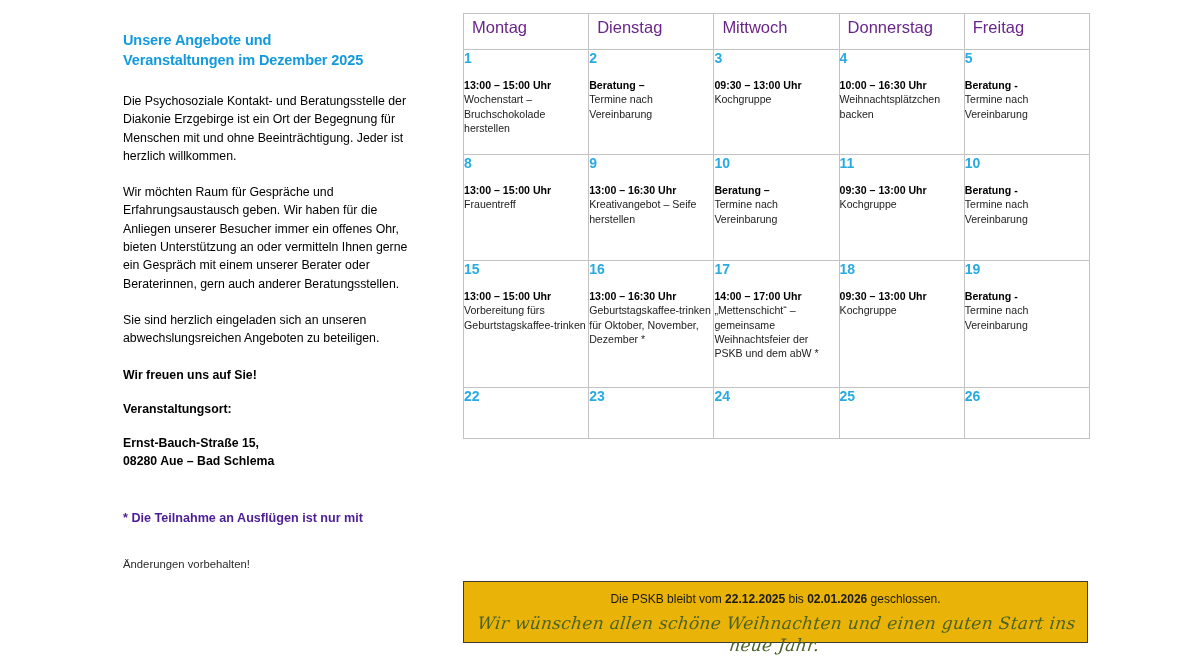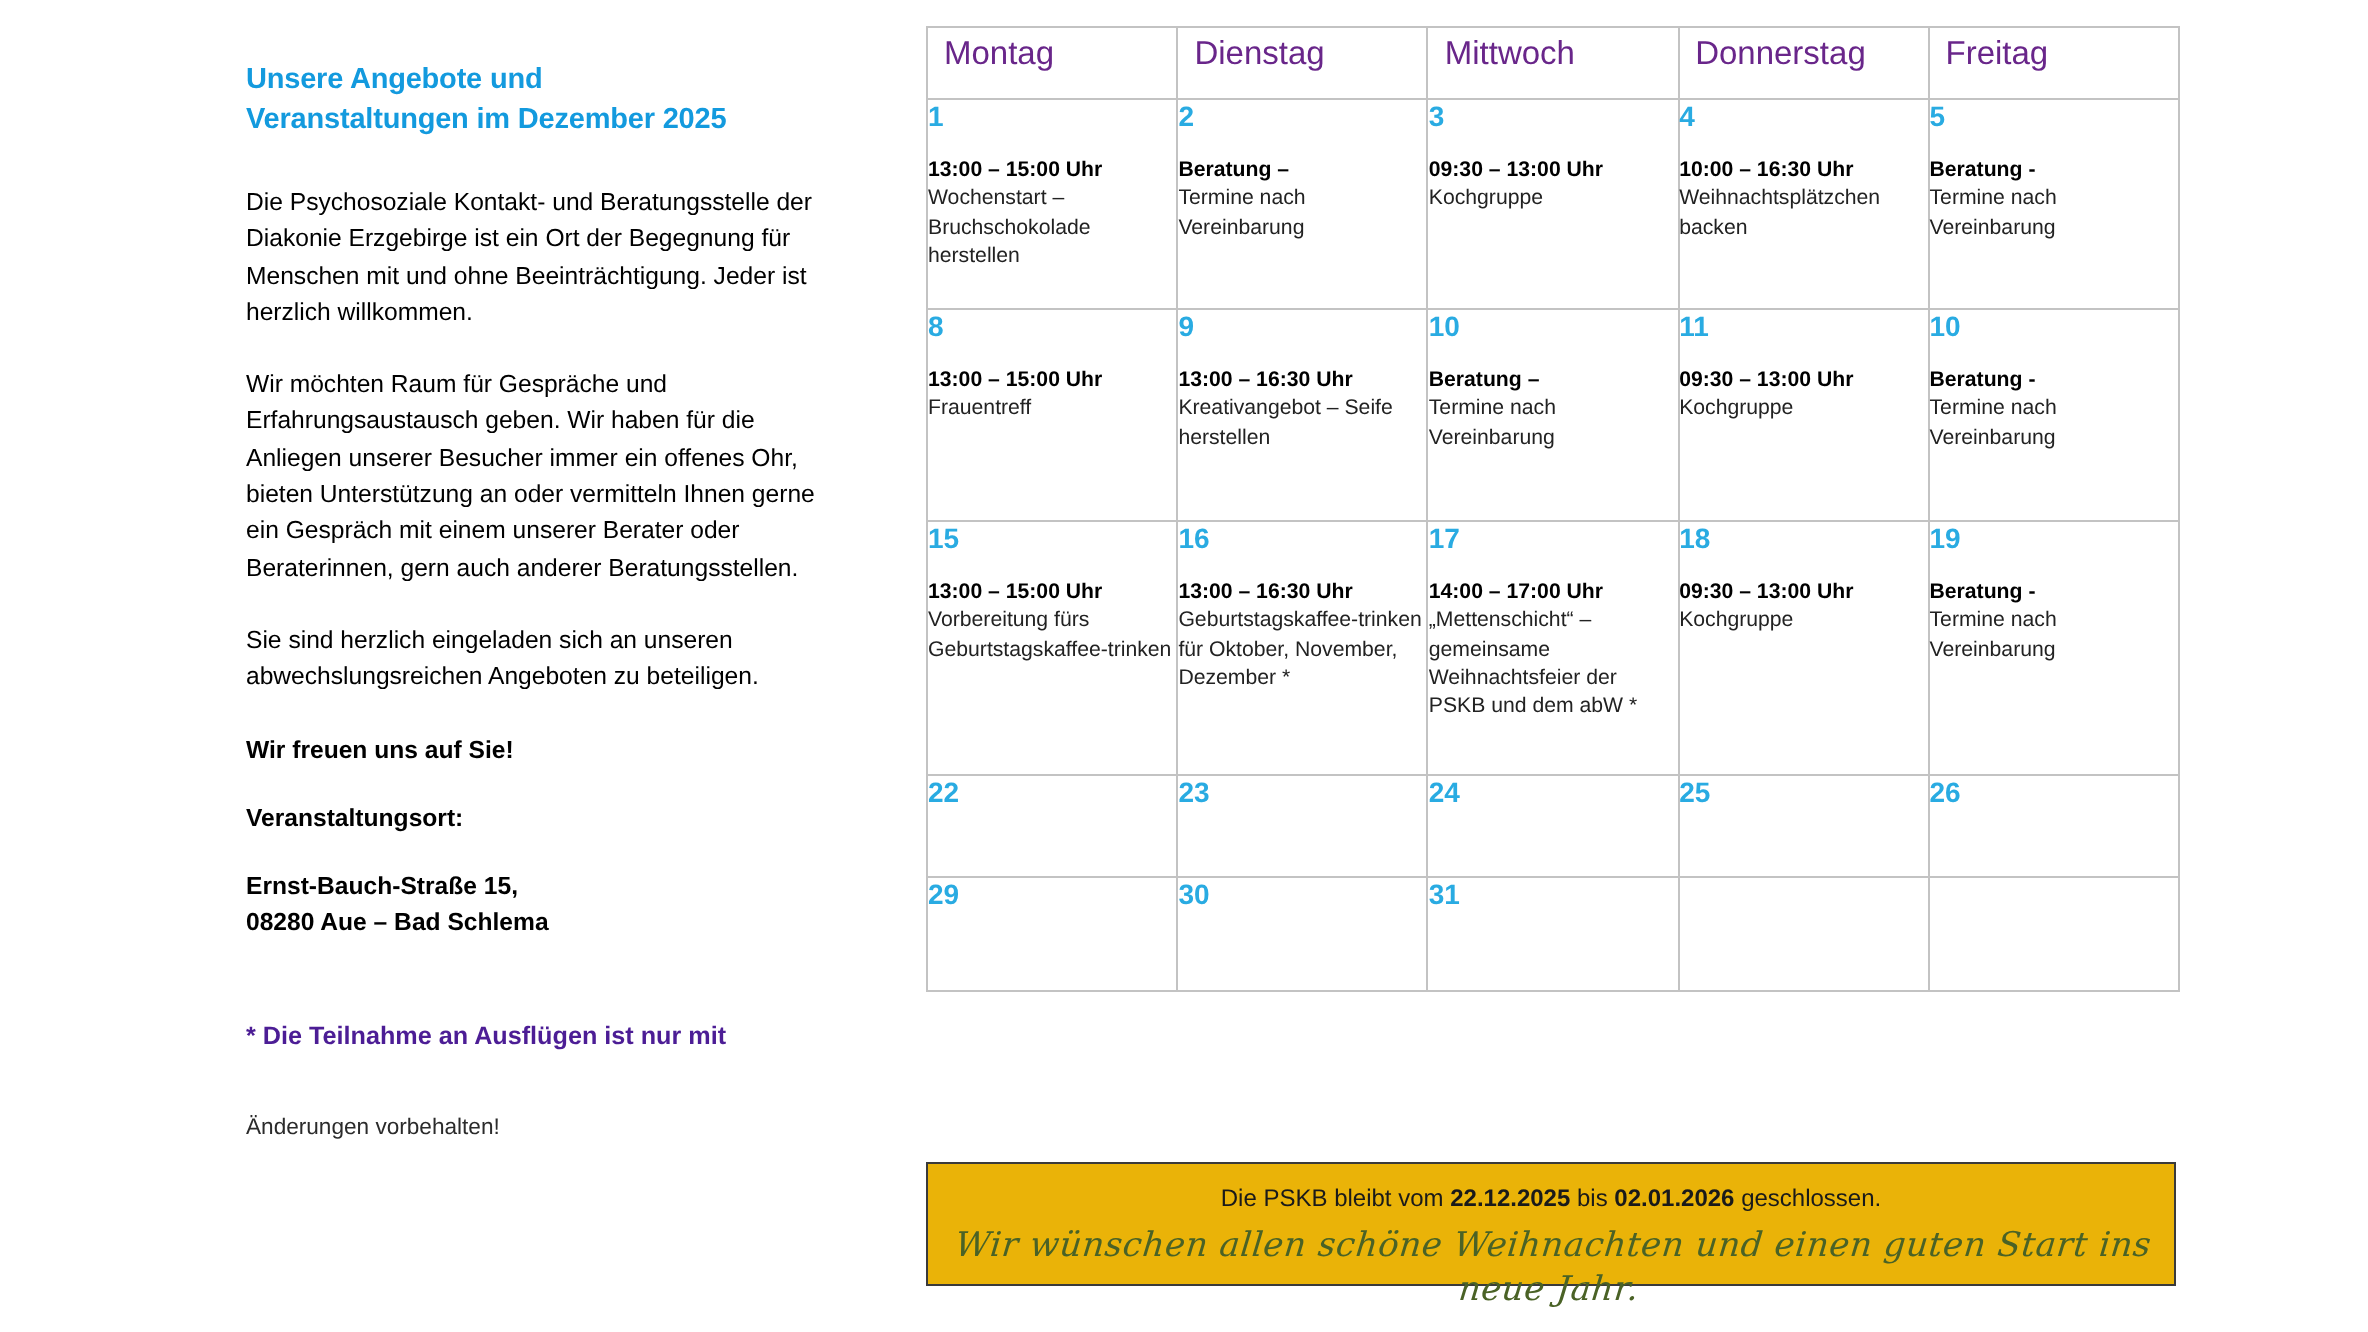--- a/index.html
+++ b/index.html
@@ -287,37 +287,20 @@
           <td class="daycell">
             <span class="daynum">24</span>
           </td>
           <td class="daycell">
             <span class="daynum">25</span>
           </td>
           <td class="daycell">
             <span class="daynum">26</span>
           </td>
         </tr>
-        <tr class="week-5">
-          <td class="daycell">
-            <span class="daynum">29</span>
-          </td>
-          <td class="daycell">
-            <span class="daynum">30</span>
-          </td>
-          <td class="daycell">
-            <span class="daynum">31</span>
-          </td>
-          <td class="daycell">
-            <span class="daynum"></span>
-          </td>
-          <td class="daycell">
-            <span class="daynum"></span>
-          </td>
-        </tr>
       </tbody>
   </table>
 </div>
 
 <div class="notice-box">
   <div class="notice-line1">
     <span>Die PSKB bleibt vom </span><b>22.12.2025</b><span> bis </span><b>02.01.2026</b><span> geschlossen.</span>
   </div>
   <div class="notice-line2">Wir wünschen allen schöne Weihnachten und einen guten Start ins neue Jahr.</div>
 </div>

